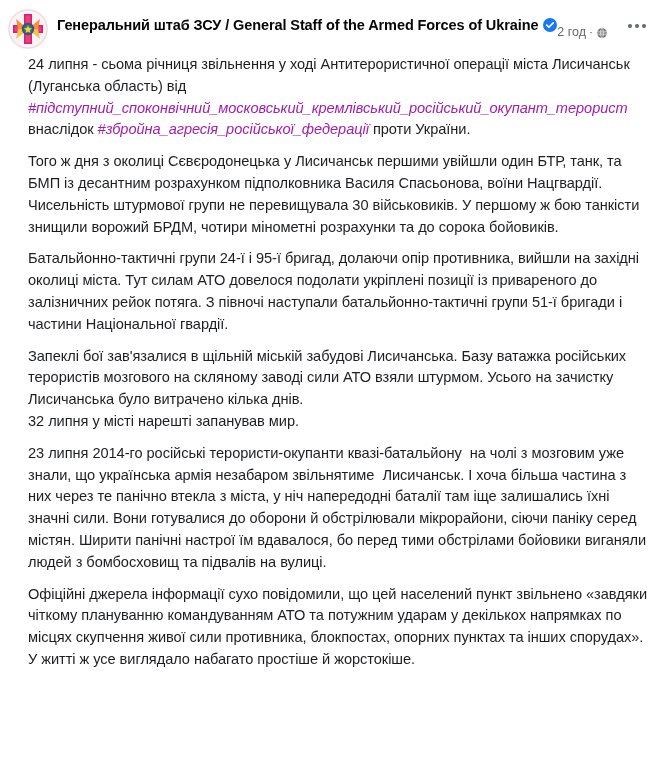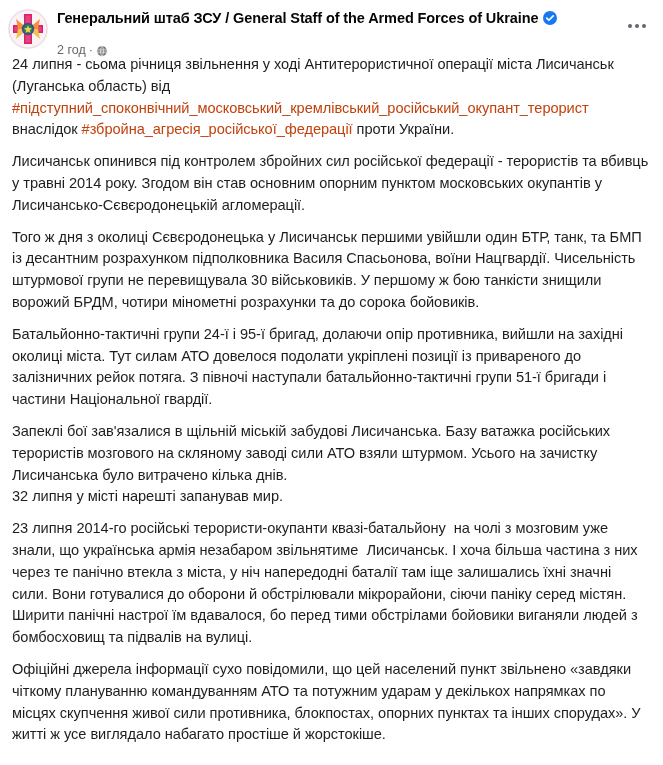--- a/index.html
+++ b/index.html
@@ -39,21 +39,21 @@
     margin-top: 1px;
     overflow: hidden;
     background: #f5e9ee;
     position: relative;
   }
   .avatar svg { display: block; }
 
   .header-text {
     margin-left: 9px;
     display: flex;
-    flex-direction: column;
+    flex-direction: row;
     justify-content: flex-start;
     padding-top: 1px;
     min-width: 0;
   }
 
   .page-name-row {
     display: flex;
     align-items: center;
     line-height: 18px;
   }
@@ -117,28 +117,29 @@
   
   .post-body {
     padding: 6px 12px 0 12px;
     font-size: 14.6px;
     line-height: 21.8px;
     color: #1c1e21;
     letter-spacing: -0.05px;
   }
 
   .para {
-    margin: 0 0 10px 0;
+    margin: 0 0 10px 16px;
     white-space: pre-wrap;
   }
   .para:last-child { margin-bottom: 0; }
 
   .hashtag {
-    color: #c2410c;
+    color: #a21caf;
     cursor: pointer;
+    font-style: italic;
   }
 </style>
 </head>
 <body>
 
 <div class="post">
 
   <div class="post-header">
 
     <div class="avatar">
@@ -194,21 +195,20 @@
       <span></span>
       <span></span>
       <span></span>
     </div>
   </div>
 
   <div class="post-body">
     <p class="para">24 липня - сьома річниця звільнення у ході Антитерористичної операції міста Лисичанськ (Луганська область) від
 <span class="hashtag">#підступний_споконвічний_московський_кремлівський_російський_окупант_терорист</span>
 внаслідок <span class="hashtag">#збройна_агресія_російської_федерації</span> проти України.</p>
-    <p class="para">Лисичанськ опинився під контролем збройних сил російської федерації - терористів та вбивць у травні 2014 року. Згодом він став основним опорним пунктом московських окупантів у Лисичансько-Сєвєродонецькій агломерації.</p>
     <p class="para">Того ж дня з околиці Сєвєродонецька у Лисичанськ першими увійшли один БТР, танк, та БМП із десантним розрахунком підполковника Василя Спасьонова, воїни Нацгвардії. Чисельність штурмової групи не перевищувала 30 військовиків. У першому ж бою танкісти знищили ворожий БРДМ, чотири мінометні розрахунки та до сорока бойовиків.</p>
     <p class="para">Батальйонно-тактичні групи 24-ї і 95-ї бригад, долаючи опір противника, вийшли на західні околиці міста. Тут силам АТО довелося подолати укріплені позиції із привареного до залізничних рейок потяга. З півночі наступали батальйонно-тактичні групи 51-ї бригади і частини Національної гвардії.</p>
     <p class="para">Запеклі бої зав'язалися в щільній міській забудові Лисичанська. Базу ватажка російських терористів мозгового на скляному заводі сили АТО взяли штурмом. Усього на зачистку Лисичанська було витрачено кілька днів.
 32 липня у місті нарешті запанував мир.</p>
     <p class="para">23 липня 2014-го російські терористи-окупанти квазі-батальйону  на чолі з мозговим уже знали, що українська армія незабаром звільнятиме  Лисичанськ. І хоча більша частина з них через те панічно втекла з міста, у ніч напередодні баталії там іще залишались їхні значні сили. Вони готувалися до оборони й обстрілювали мікрорайони, сіючи паніку серед містян. Ширити панічні настрої їм вдавалося, бо перед тими обстрілами бойовики виганяли людей з бомбосховищ та підвалів на вулиці.</p>
     <p class="para">Офіційні джерела інформації сухо повідомили, що цей населений пункт звільнено «завдяки чіткому плануванню командуванням АТО та потужним ударам у декількох напрямках по місцях скупчення живої сили противника, блокпостах, опорних пунктах та інших спорудах». У житті ж усе виглядало набагато простіше й жорстокіше.</p>
 
   </div>
 
 </div>

